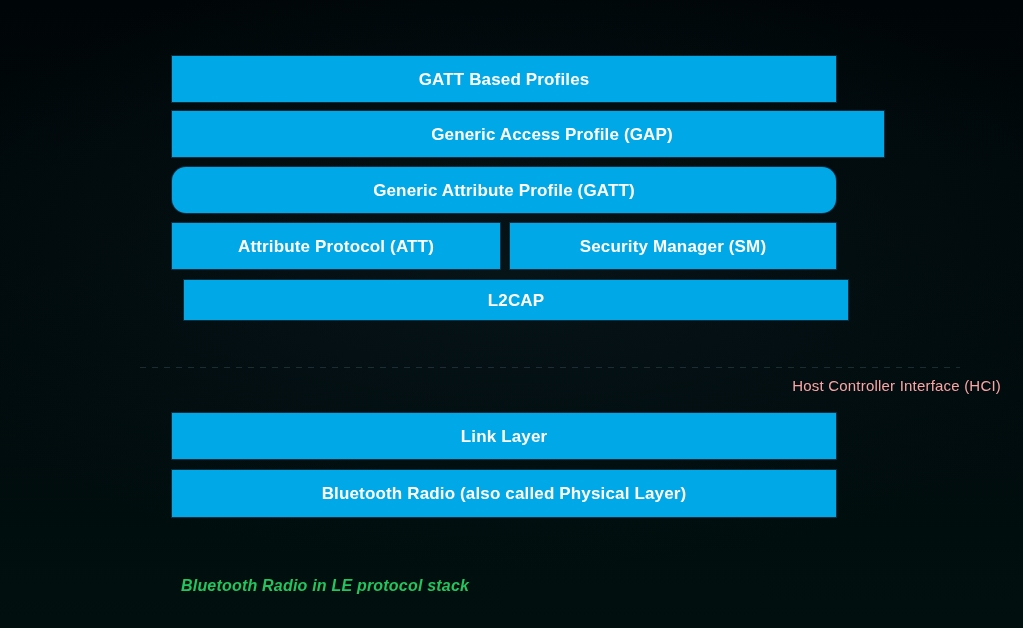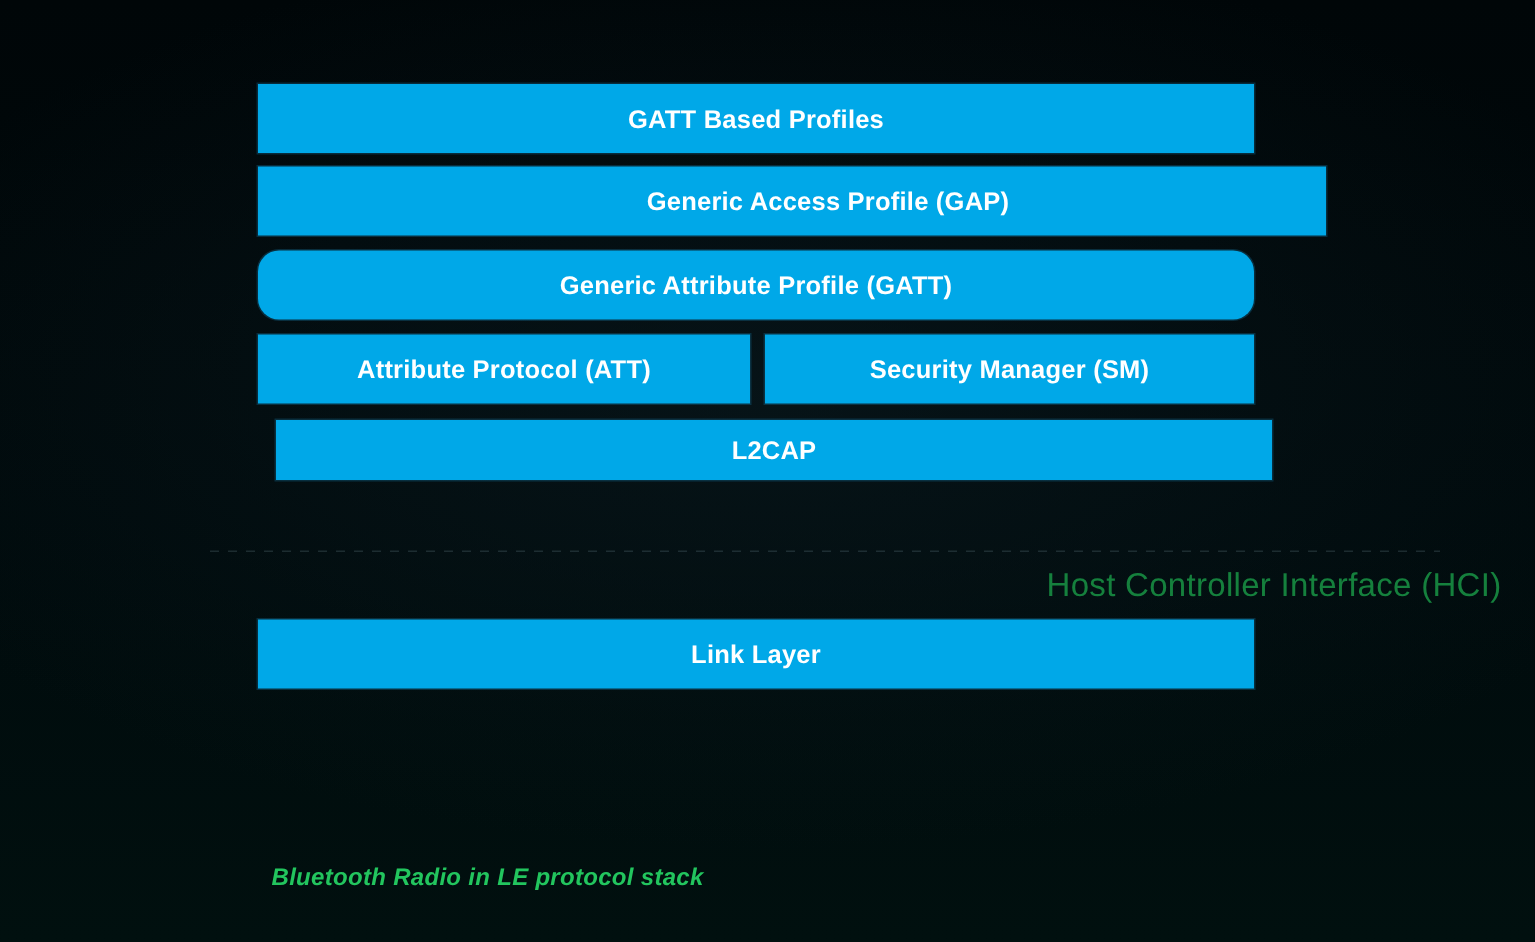--- a/index.html
+++ b/index.html
@@ -77,22 +77,22 @@
       rgba(0,0,0,0) 6px 12px
     );
     background-size: 12px 1px;
     background-repeat: repeat-x;
   }
 
   .hci-label {
     position: absolute;
     right: 22px;
     top: 377px;
-    color: #15803d;
-    font-size: 22px;
+    color: #fca5a5;
+    font-size: 15px;
     font-weight: 400;
     letter-spacing: 0.2px;
     white-space: nowrap;
   }
 
   
   .caption {
     position: absolute;
     left: 181px;
     top: 577px;
@@ -136,16 +136,19 @@
   </div>
 
   <div class="hci-divider"></div>
 
   <div class="hci-label">Host Controller Interface (HCI)</div>
 
   <div class="bar full r6">
     <span class="bar-label">Link Layer</span>
   </div>
 
+  <div class="bar full r7">
+    <span class="bar-label">Bluetooth Radio (also called Physical Layer)</span>
+  </div>
 
   <div class="caption">Bluetooth Radio in LE protocol stack</div>
 
 </div>
 
 </body></html>

